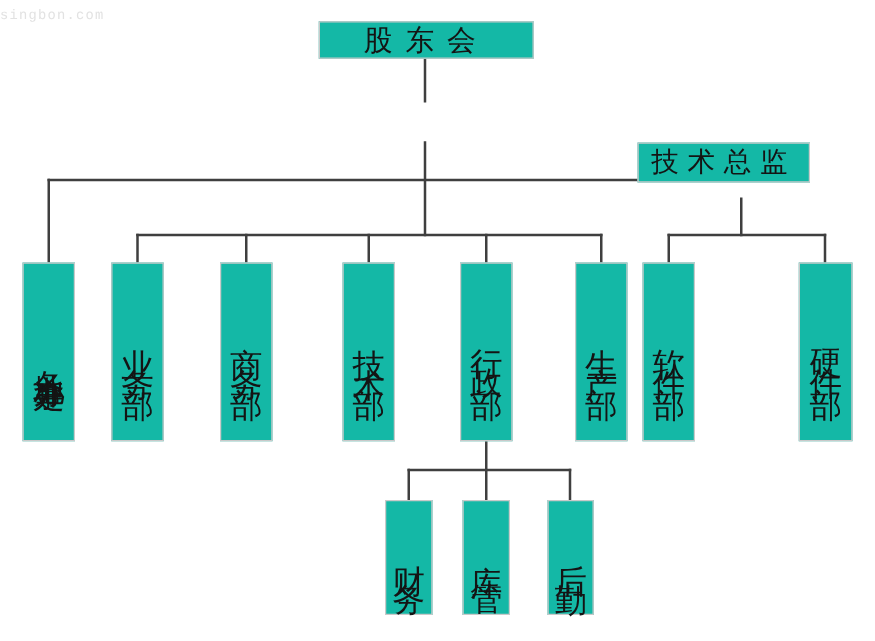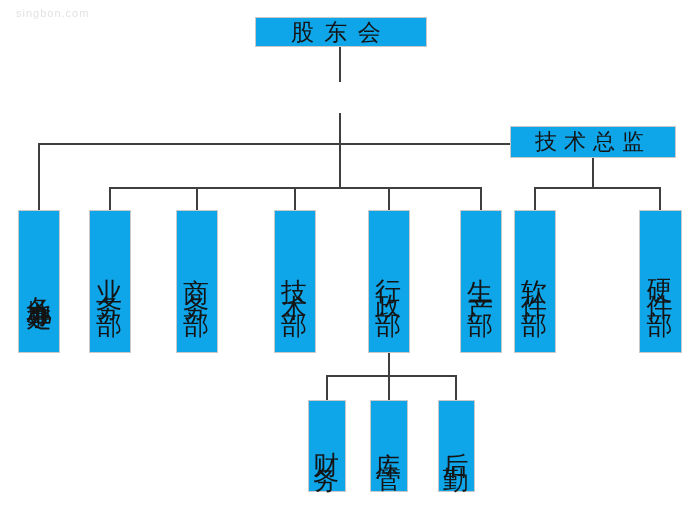--- a/index.html
+++ b/index.html
@@ -4,28 +4,28 @@
 <style>
   * { box-sizing: border-box; margin: 0; padding: 0; }
   html, body { background: #ffffff; }
   body {
     width: 700px; height: 513px;
     position: relative; overflow: hidden;
     font-family: "DejaVu Serif", "Liberation Serif", serif;
   }
   .stage { position: absolute; left: 0; top: 0; width: 700px; height: 513px; }
   .watermark {
-    position: absolute; left: 16px; top: 7px;
-    font-family: Liberation Sans, sans-serif;
+    position: absolute; left: 0; top: 7px;
+    font-family: Liberation Mono, monospace;
     font-size: 11px; color: #e2e2e2; letter-spacing: 1px;
     user-select: none;
   }
   .node {
     position: absolute;
-    background: #0ea5e9;
+    background: #14b8a6;
     border: 1px solid var(--box-border, #c9c9c9);
     color: var(--text, #141414);
     display: flex; align-items: center; justify-content: center;
     white-space: nowrap;
   }
   
   .node.h  { font-size: 23px; letter-spacing: 0.45em; }
   .node.h4 { font-size: 22px; letter-spacing: 0.32em; }
   
   .node.v {
@@ -58,21 +58,21 @@
   <div class="line" style="left:534px; top:187px; width:2px;   height:23px"></div>
   <div class="line" style="left:659px; top:187px; width:2px;   height:23px"></div>
   <div class="line" style="left:388px; top:353px; width:2px;   height:47px"></div>
   <div class="line" style="left:326px; top:375px; width:131px; height:2px"></div>
   <div class="line" style="left:326px; top:375px; width:2px;   height:25px"></div>
   <div class="line" style="left:455px; top:375px; width:2px;   height:25px"></div>
 
   <div class="node h" style="left:255px; top:17px;  width:172px; height:30px">股东会</div>
 
 
-  <div class="node h4" style="left:510px; top:126px; width:166px; height:32px">技术总监</div>
+  <div class="node h4" style="left:510px; top:114px; width:138px; height:32px">技术总监</div>
 
   <div class="node v tight" style="left:18px;  top:210px; width:42px; height:143px">各地办事处</div>
   <div class="node v" style="left:89px;  top:210px; width:42px; height:143px">业务部</div>
   <div class="node v" style="left:176px; top:210px; width:42px; height:143px">商务部</div>
   <div class="node v" style="left:274px; top:210px; width:42px; height:143px">技术部</div>
   <div class="node v" style="left:368px; top:210px; width:42px; height:143px">行政部</div>
   <div class="node v" style="left:460px; top:210px; width:42px; height:143px">生产部</div>
   <div class="node v" style="left:514px; top:210px; width:42px; height:143px">软件部</div>
   <div class="node v" style="left:639px; top:210px; width:43px; height:143px">硬件部</div>
 

